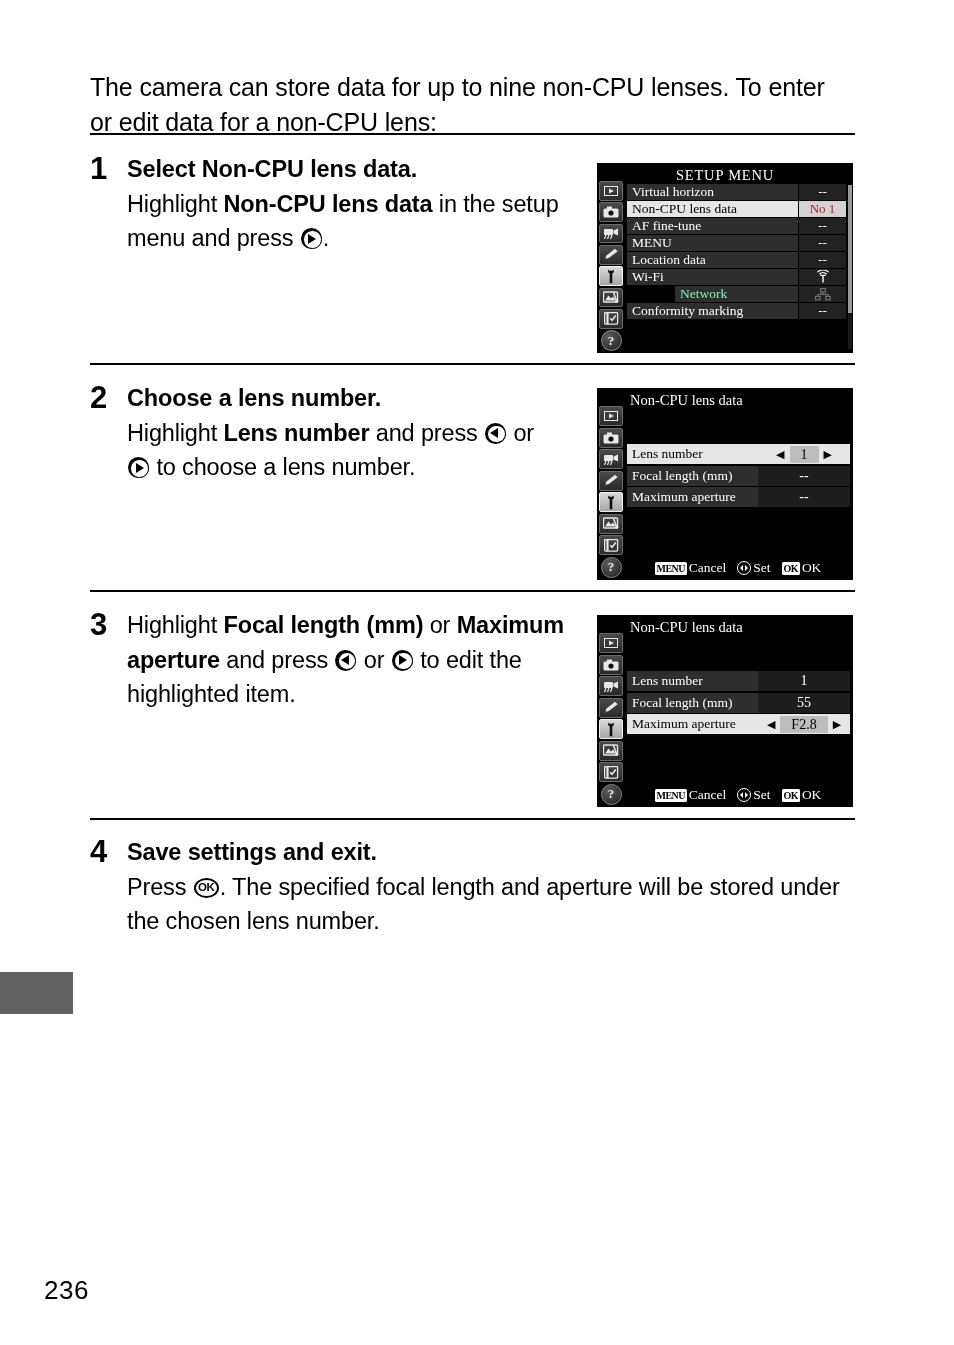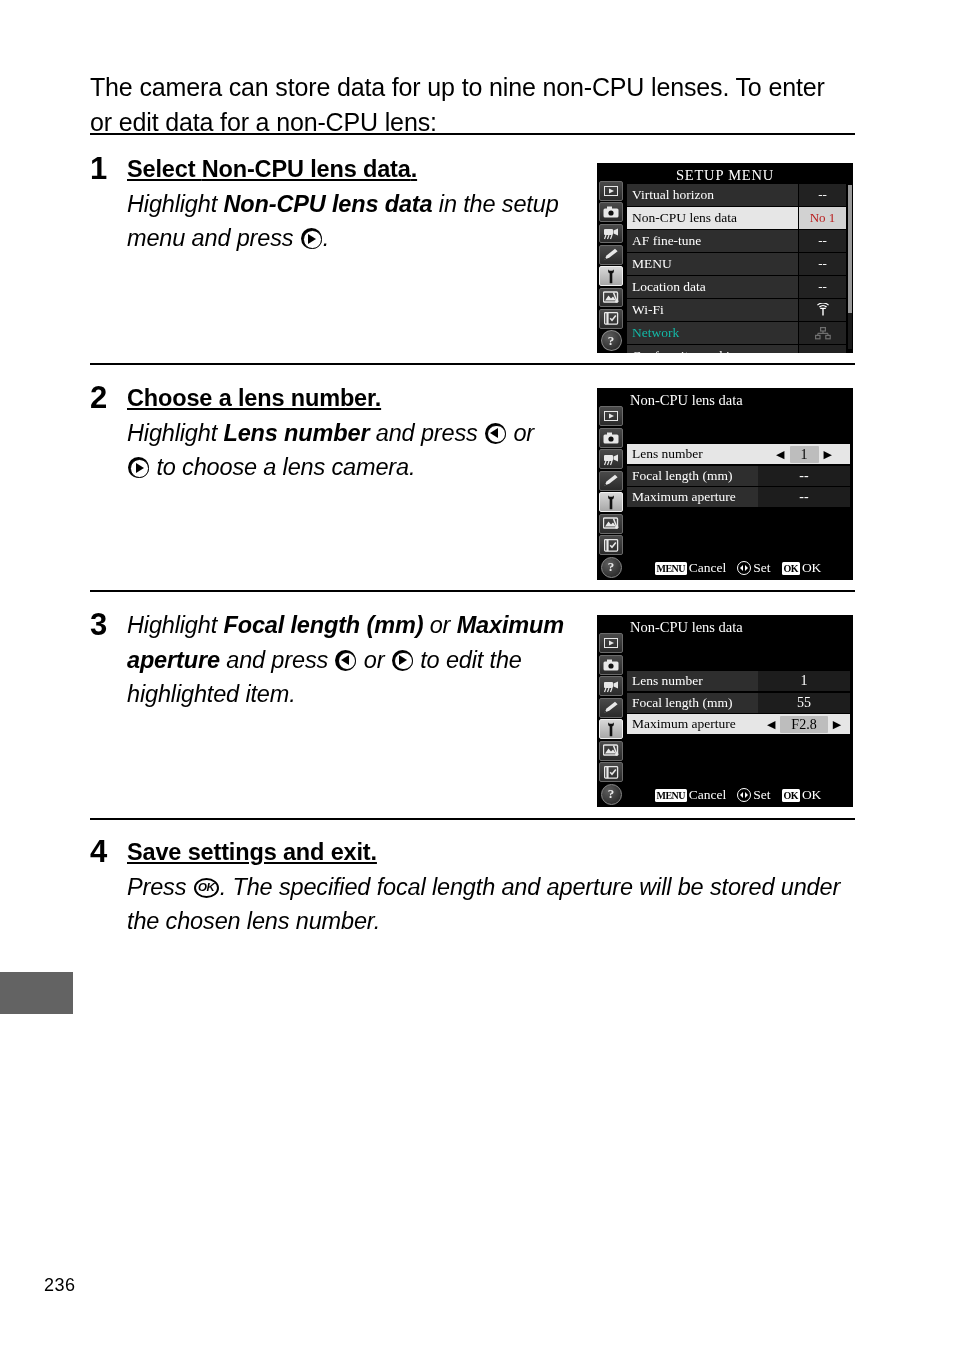--- a/index.html
+++ b/index.html
@@ -51,23 +51,22 @@
   }
   .step .body {
     margin-left: 37px;
     font-size: 23.5px;
     line-height: 34.5px;
     letter-spacing: -0.15px;
   }
   .step .head {
     font-weight: bold;
     display: block;
-    text-decoration: underline;
-  }
-  .step .para { display: block; font-style: italic; }
+  }
+  .step .para { display: block; }
   b.bd { font-weight: bold; }
 
   .step1 { top: 152px; width: 470px; }
   .step2 { top: 381px; width: 470px; }
   .step3 { top: 608px; width: 480px; }
   .step4 { top: 835px; width: 760px; }
 
   
   .gl {
     display: inline-block;
@@ -197,21 +196,21 @@
   .menu {
     position: absolute;
     left: 30px;
     top: 21px;
     right: 7px;
     bottom: 0;
   }
   .menu .row {
     display: flex;
     align-items: center;
-    height: 23px;
+    height: 17px;
     background: #2e2e2e;
     border-bottom: 1px solid #000;
     font-size: 13.5px;
   }
   .menu .row .lbl {
     flex: 1;
     padding-left: 5px;
     white-space: nowrap;
     overflow: hidden;
   }
@@ -221,21 +220,21 @@
     background: #222222;
     height: 100%;
     display: flex;
     align-items: center;
     justify-content: center;
     border-left: 1px solid #000;
     font-size: 13px;
   }
   .menu .row.hl { background: #e6e6e6; color: #000; }
   .menu .row.hl .val { background: #d2d2d2; color: #b91c1c; font-size: 13px; }
-  .menu .row.dis { color: #14b8a6; }
+  .menu .row.dis { color: #86efac; margin-left: 48px; }
   .menu .row.dis .val { color: #6f6f6f; }
 
   .scrollbar {
     position: absolute;
     right: 1px;
     top: 22px;
     width: 4px;
     height: 164px;
     background: #1a1a1a;
   }
@@ -350,21 +349,21 @@
     left: 0;
     top: 972px;
     width: 73px;
     height: 42px;
     background: #636363;
   }
   .folio {
     position: absolute;
     left: 44px;
     top: 1275px;
-    font-size: 18px;
+    font-size: 26px;
     letter-spacing: 0.5px;
   }
 
   
   .rail svg { display: block; }
 </style>
 </head>
 <body>
 
 <p class="intro">The camera can store data for up to nine non-CPU lenses.  To enter or edit data for a non-CPU lens:</p>
@@ -379,21 +378,21 @@
   <div class="body">
     <span class="head"><span>Select </span><b class="bd">Non-CPU lens data</b><span>.</span></span>
     <span class="para"><span>Highlight </span><b class="bd">Non-CPU lens data</b><span> in the setup menu and press </span><span class="gl right"></span><span>.</span></span>
   </div>
 </div>
 
 <div class="step step2">
   <div class="num">2</div>
   <div class="body">
     <span class="head">Choose a lens number.</span>
-    <span class="para"><span>Highlight </span><b class="bd">Lens number</b><span> and press </span><span class="gl left"></span><span> or </span><span class="gl right"></span><span> to choose a lens camera.</span></span>
+    <span class="para"><span>Highlight </span><b class="bd">Lens number</b><span> and press </span><span class="gl left"></span><span> or </span><span class="gl right"></span><span> to choose a lens number.</span></span>
   </div>
 </div>
 
 <div class="step step3">
   <div class="num">3</div>
   <div class="body">
     <span class="para"><span>Highlight </span><b class="bd">Focal length (mm)</b><span> or </span><b class="bd">Maximum aperture</b><span> and press </span><span class="gl left"></span><span> or </span><span class="gl right"></span><span> to edit the highlighted item.</span></span>
   </div>
 </div>
 

